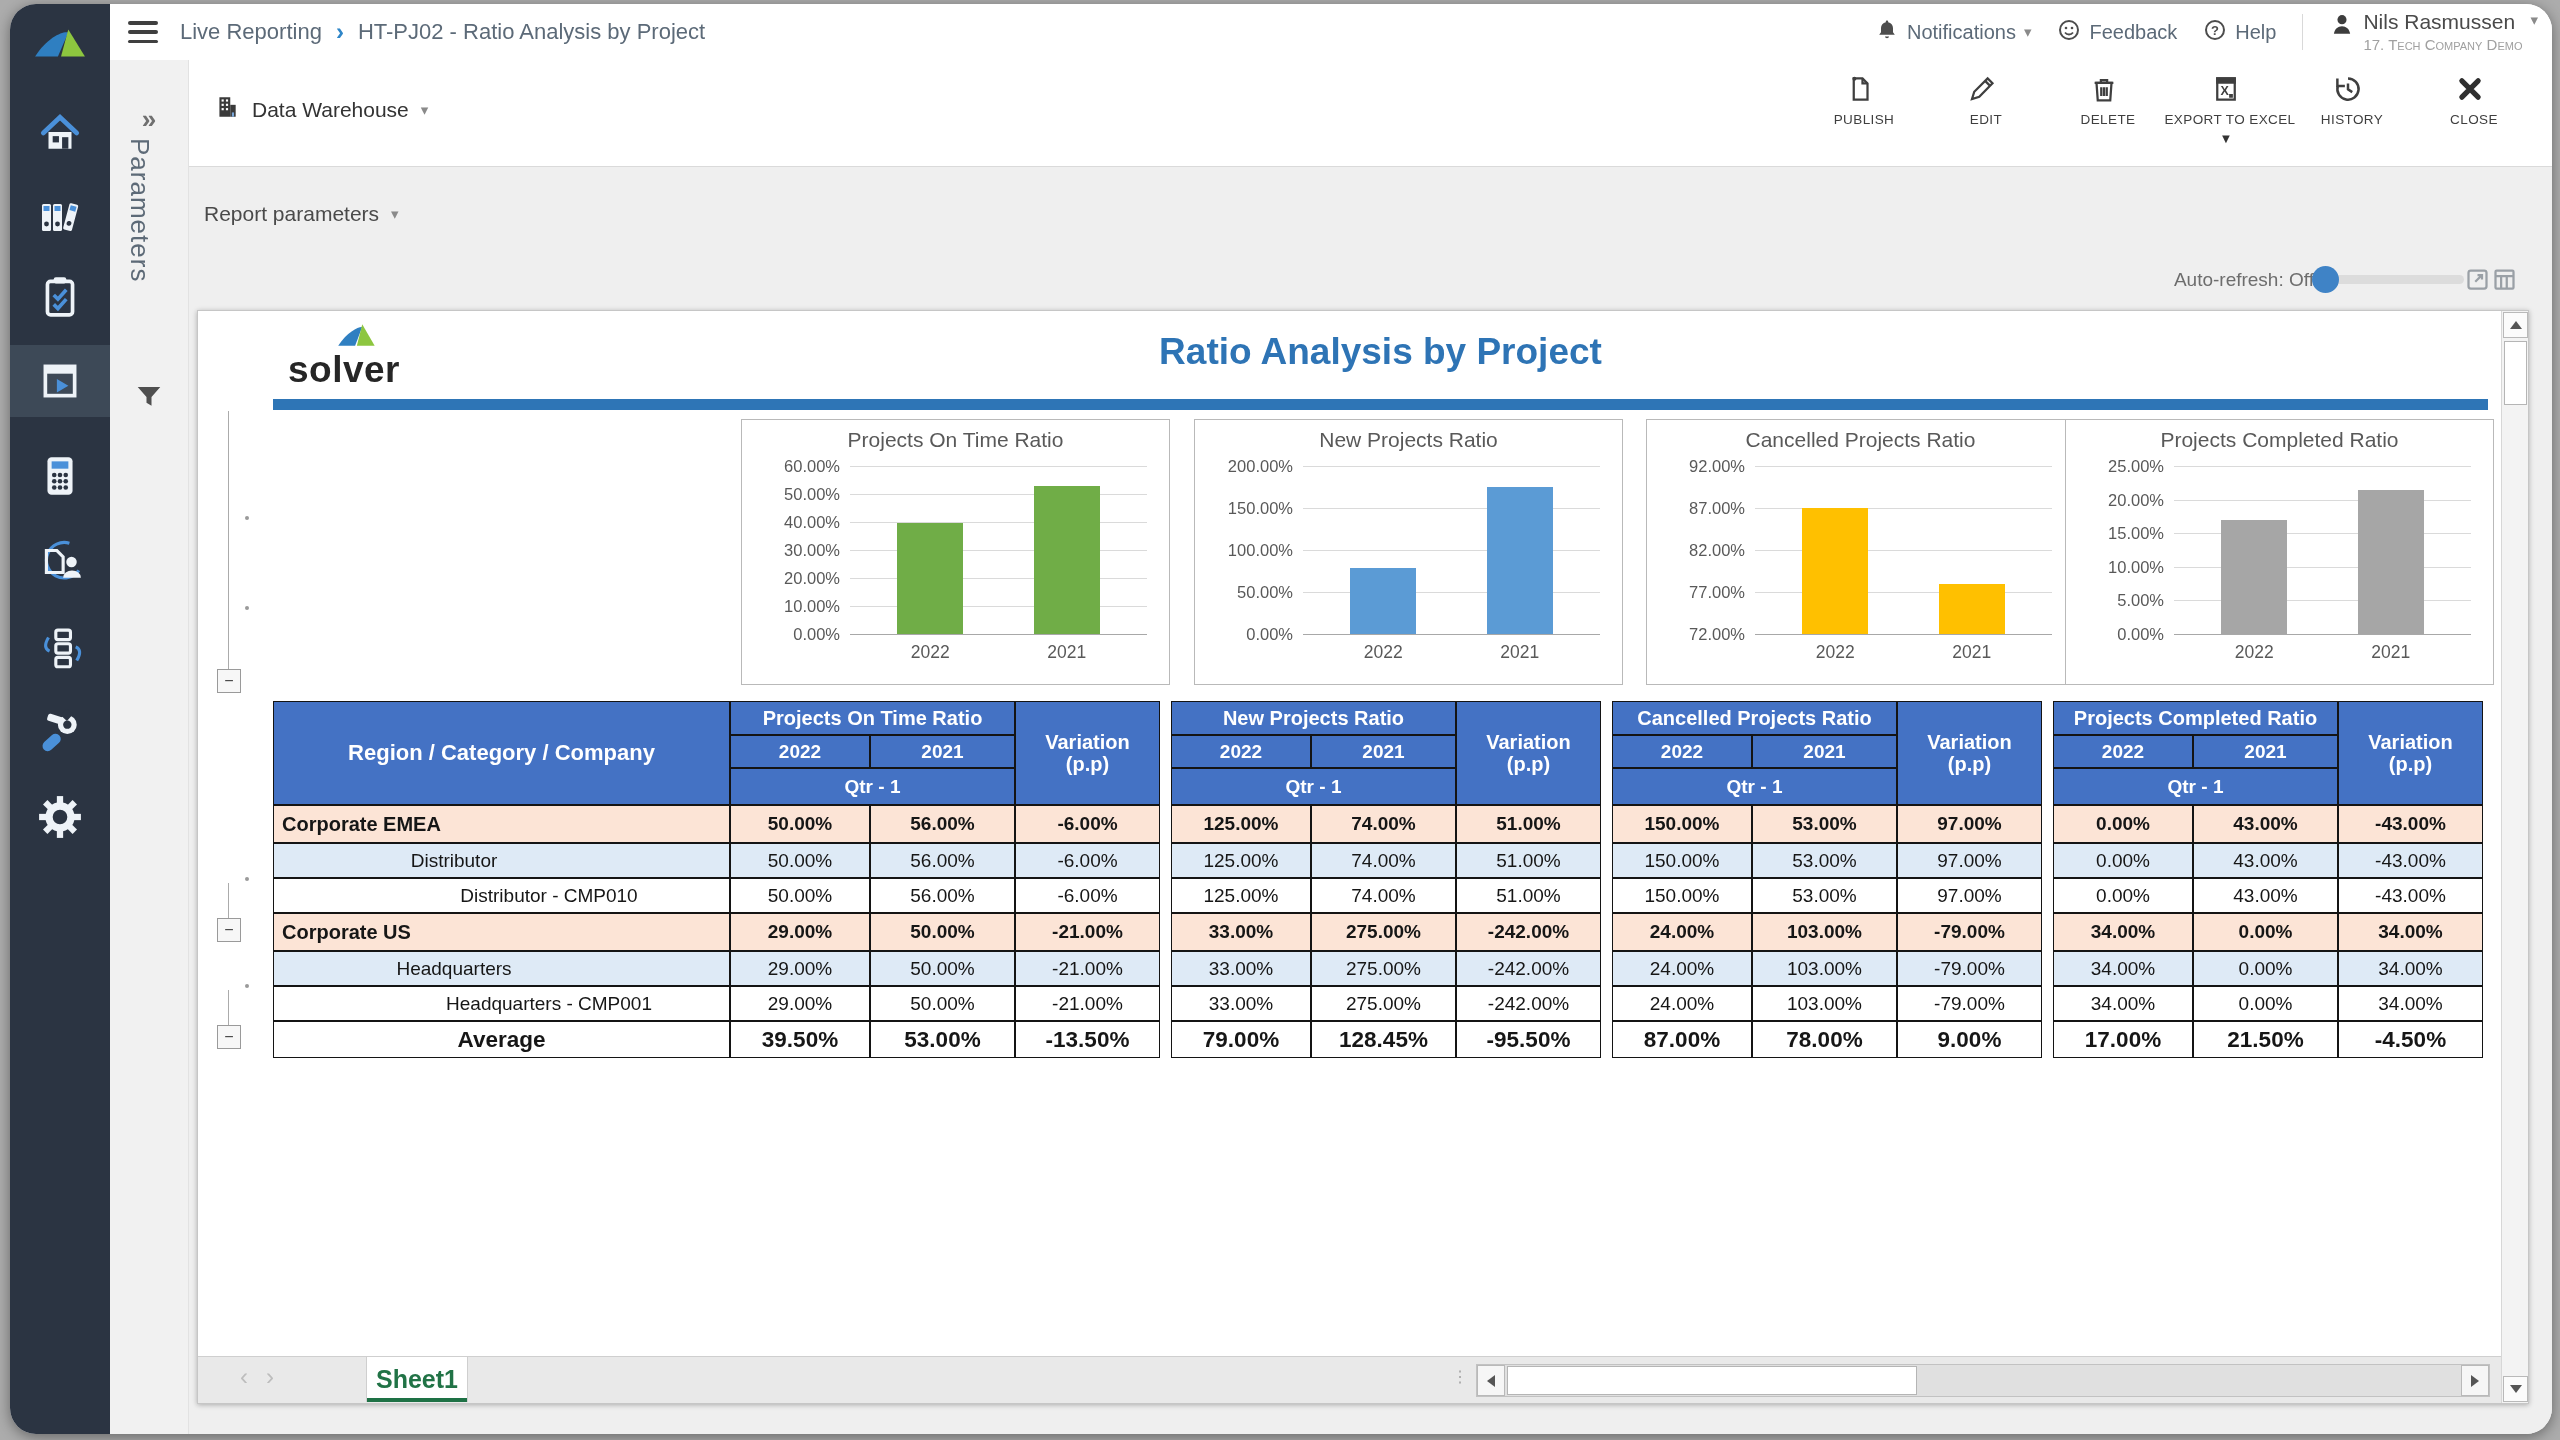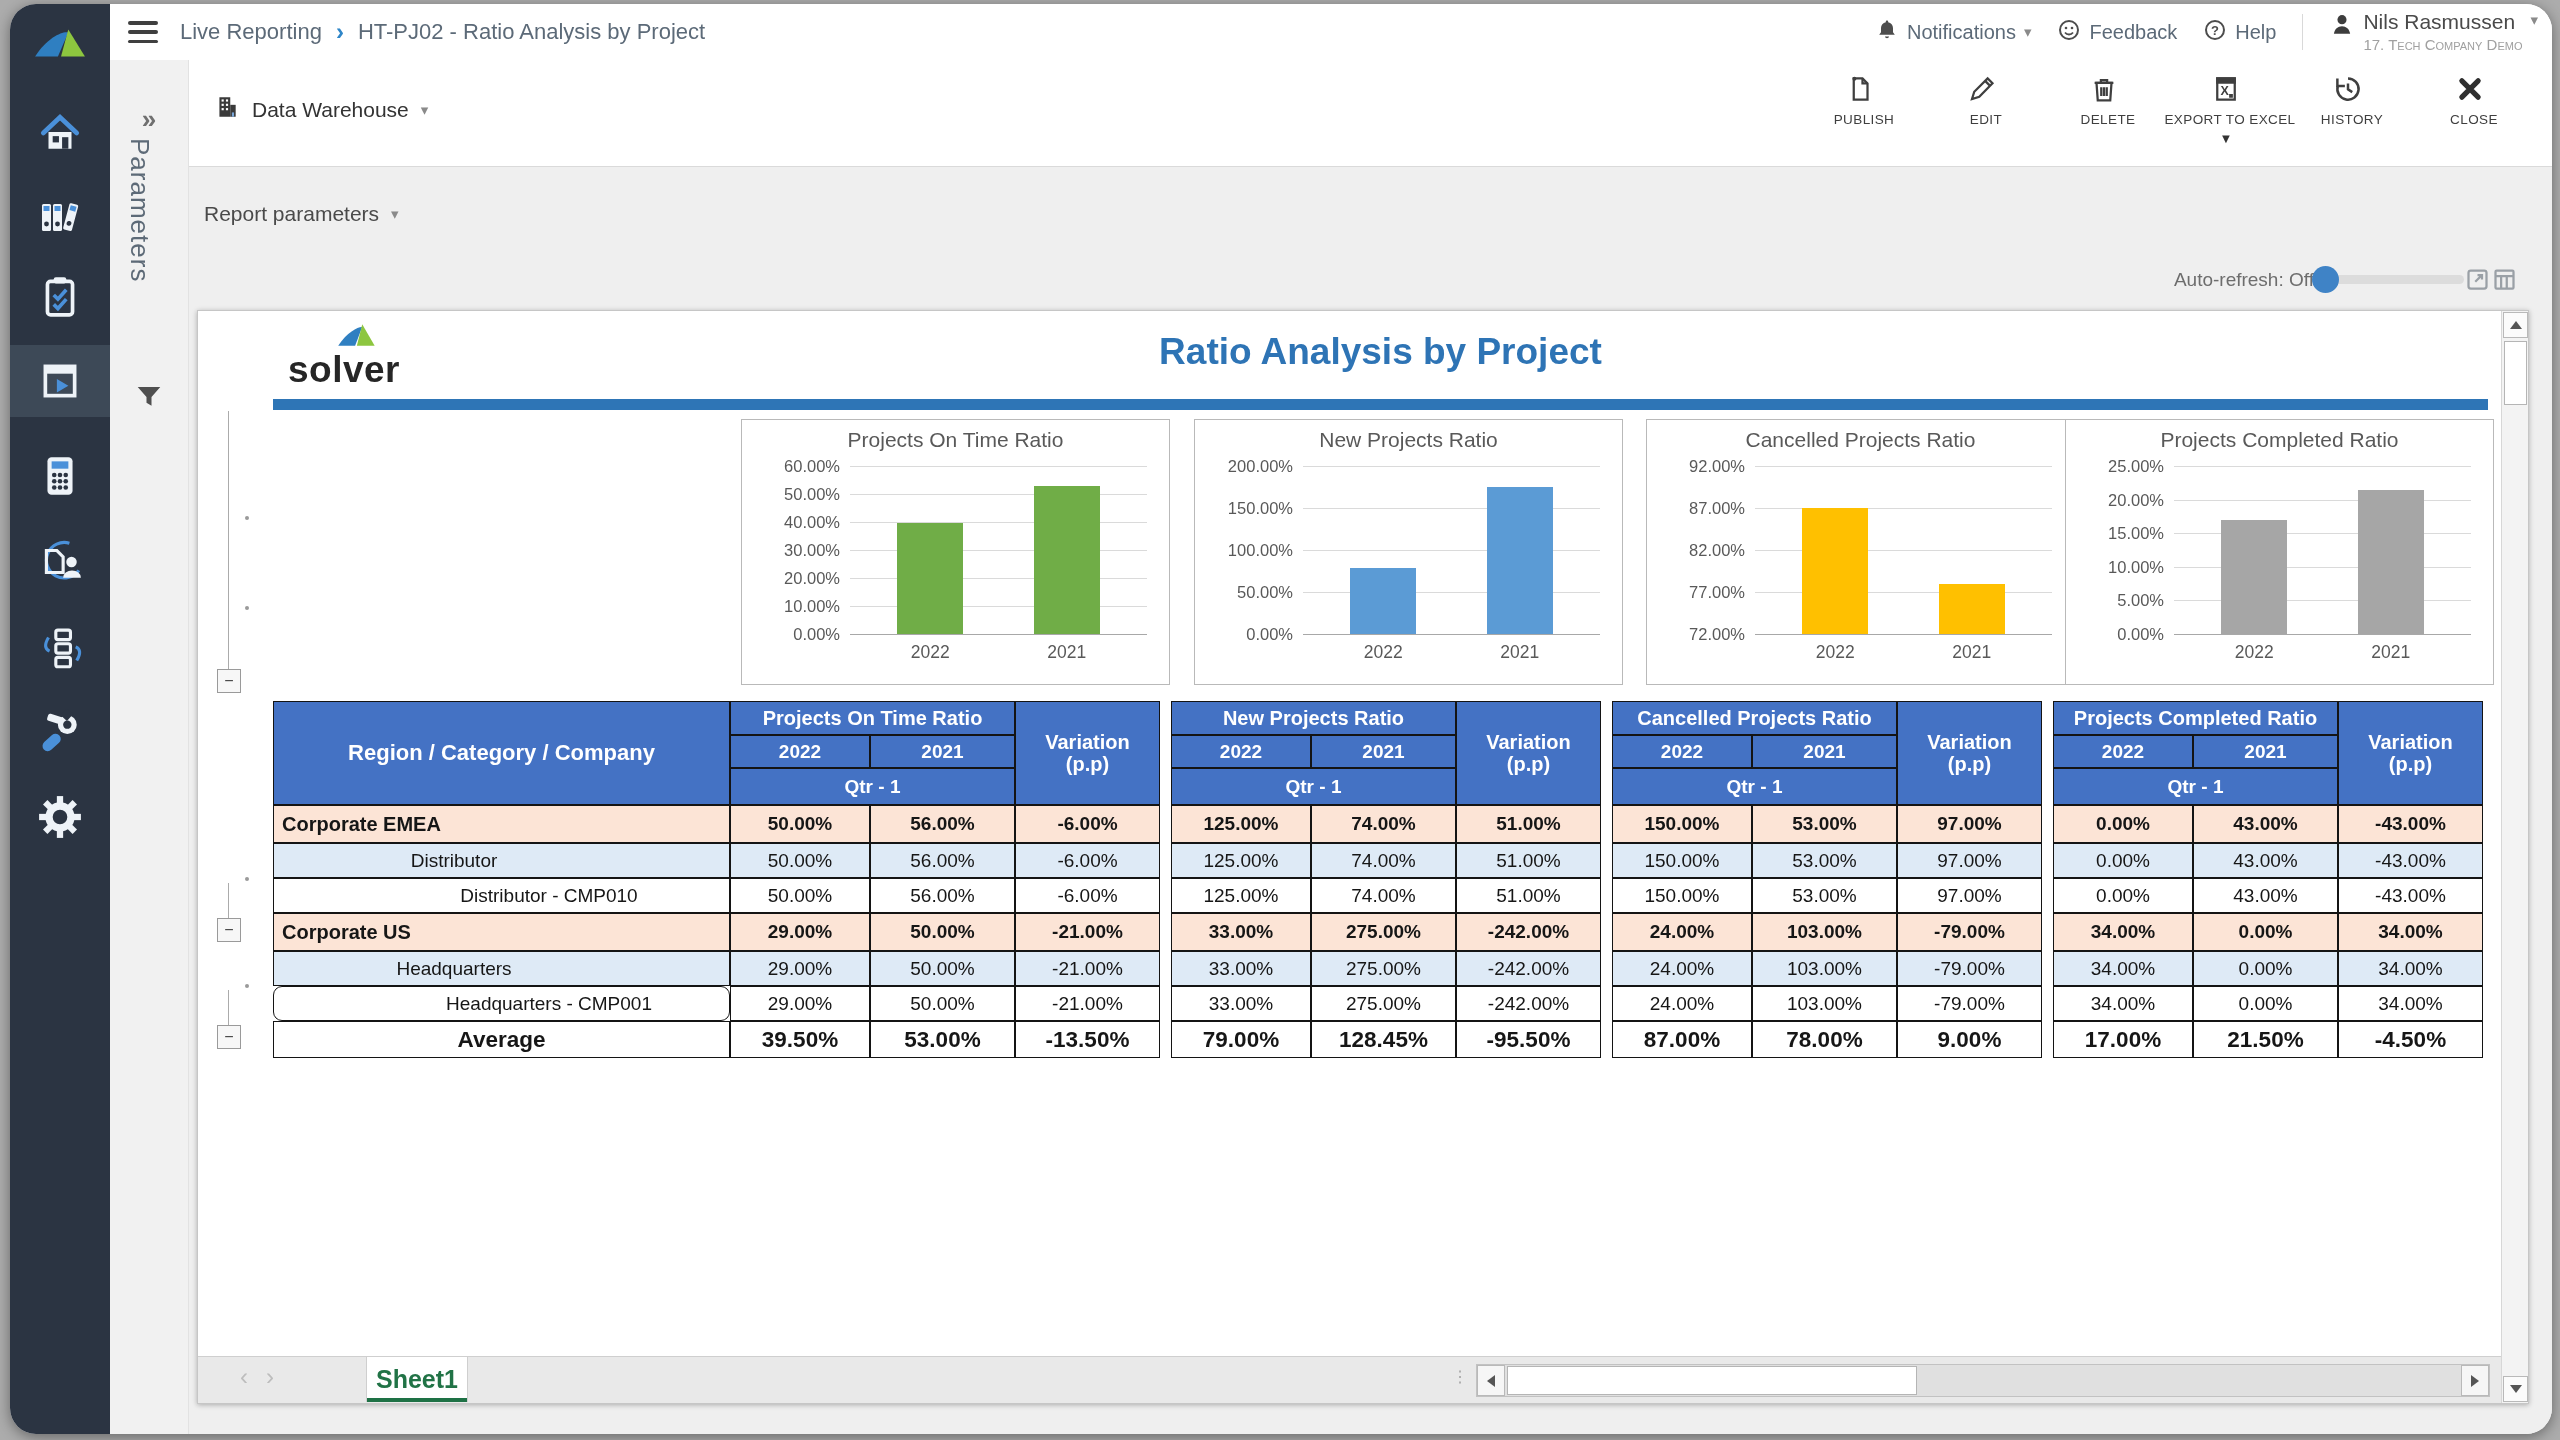--- a/index.html
+++ b/index.html
@@ -561,21 +561,21 @@
           <div class="tc val lv2" style="grid-area: 8 / 4;">-21.00%</div>
           <div class="tc val lv2" style="grid-area: 8 / 6;">33.00%</div>
           <div class="tc val lv2" style="grid-area: 8 / 7;">275.00%</div>
           <div class="tc val lv2" style="grid-area: 8 / 8;">-242.00%</div>
           <div class="tc val lv2" style="grid-area: 8 / 10;">24.00%</div>
           <div class="tc val lv2" style="grid-area: 8 / 11;">103.00%</div>
           <div class="tc val lv2" style="grid-area: 8 / 12;">-79.00%</div>
           <div class="tc val lv2" style="grid-area: 8 / 14;">34.00%</div>
           <div class="tc val lv2" style="grid-area: 8 / 15;">0.00%</div>
           <div class="tc val lv2" style="grid-area: 8 / 16;">34.00%</div>
-          <div class="tc lbl lv3" style="grid-area: 9 / 1; border-radius: 9px;">Headquarters - CMP001</div>
+          <div class="tc lbl lv3" style="grid-area: 9 / 1;">Headquarters - CMP001</div>
           <div class="tc val lv3" style="grid-area: 9 / 2;">29.00%</div>
           <div class="tc val lv3" style="grid-area: 9 / 3;">50.00%</div>
           <div class="tc val lv3" style="grid-area: 9 / 4;">-21.00%</div>
           <div class="tc val lv3" style="grid-area: 9 / 6;">33.00%</div>
           <div class="tc val lv3" style="grid-area: 9 / 7;">275.00%</div>
           <div class="tc val lv3" style="grid-area: 9 / 8;">-242.00%</div>
           <div class="tc val lv3" style="grid-area: 9 / 10;">24.00%</div>
           <div class="tc val lv3" style="grid-area: 9 / 11;">103.00%</div>
           <div class="tc val lv3" style="grid-area: 9 / 12;">-79.00%</div>
           <div class="tc val lv3" style="grid-area: 9 / 14;">34.00%</div>

